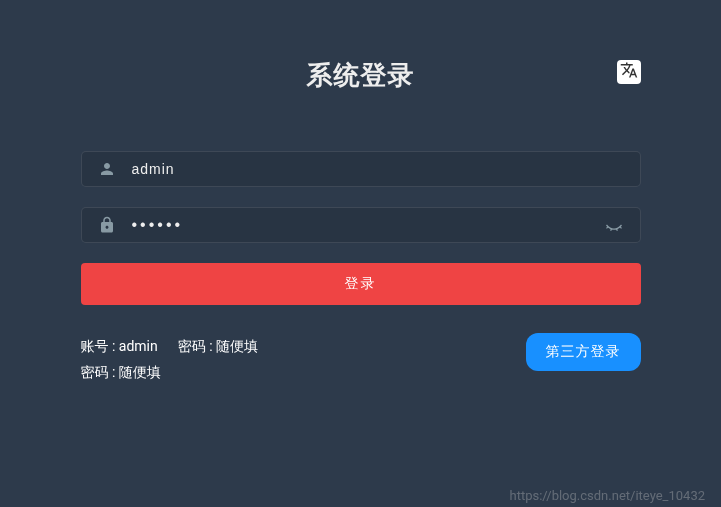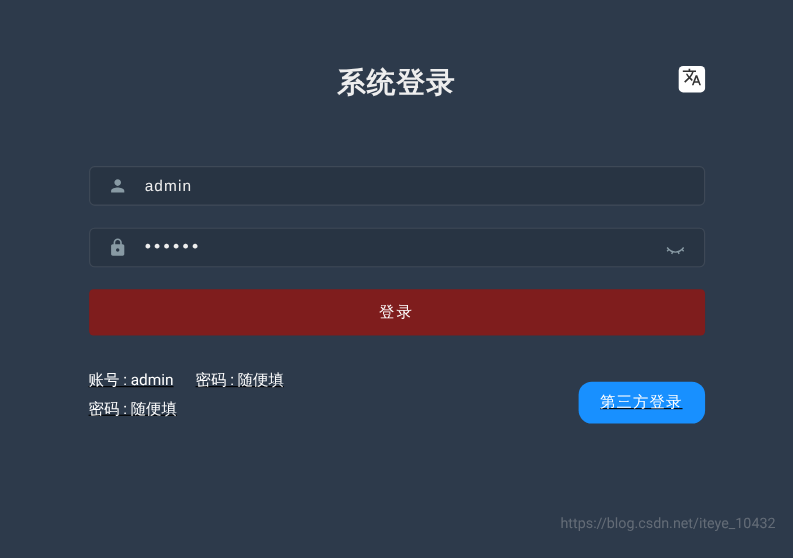--- a/index.html
+++ b/index.html
@@ -87,34 +87,33 @@
       height: 20px;
       color: #889aa4;
       cursor: pointer;
       display: flex;
       align-items: center;
       justify-content: center;
     }
     .login-btn {
       width: 100%;
       height: 42px;
-      background: #7f1d1d;
+      background: #ef4444;
       border: none;
       border-radius: 4px;
       color: #ffffff;
       font-size: 14px;
       cursor: pointer;
       letter-spacing: 2px;
       margin-bottom: 28px;
     }
     .footer {
       display: flex;
       justify-content: space-between;
-      align-items: flex-end;
-      text-decoration: underline;
+      align-items: flex-start;
     }
     .hints {
       color: #ffffff;
       font-size: 14px;
       line-height: 26px;
     }
     .hint-row {
       display: flex;
       gap: 20px;
     }
@@ -123,21 +122,21 @@
       border: none;
       border-radius: 12px;
       color: #ffffff;
       font-size: 14px;
       padding: 10px 20px;
       cursor: pointer;
       letter-spacing: 1px;
     }
     .watermark {
       position: absolute;
-      bottom: 23px;
+      bottom: 4px;
       right: 16px;
       color: rgba(200, 200, 200, 0.35);
       font-size: 13px;
       pointer-events: none;
     }
   </style>
 </head>
 <body>
 
 <div class="login-container">

